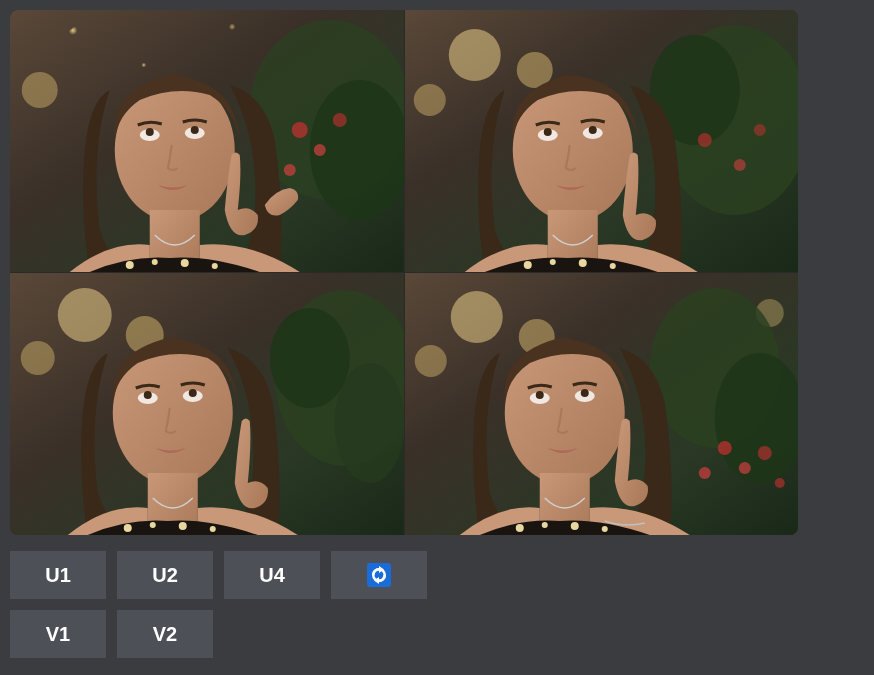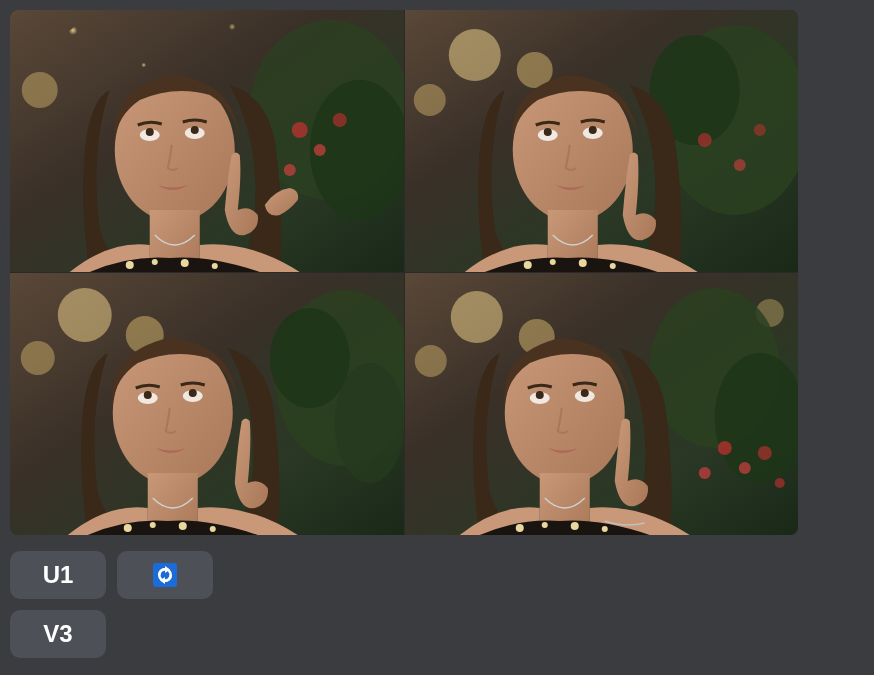--- a/index.html
+++ b/index.html
@@ -40,23 +40,23 @@
     }
     .button-row {
       display: flex;
       gap: 11px;
       margin-top: 16px;
     }
     .action-button {
       background-color: #4e5058;
       color: #ffffff;
       border: none;
-      border-radius: 10px;
+      border-radius: 0;
       padding: 12px 20px;
-      font-size: 24px;
+      font-size: 20px;
       font-weight: 600;
       cursor: pointer;
       min-width: 96px;
       height: 48px;
       display: flex;
       align-items: center;
       justify-content: center;
     }
     .reroll-icon {
       width: 24px;
@@ -270,25 +270,28 @@
         <circle cx="200" cy="256" r="3" fill="#e8d8a0"></circle>
         <path d="M 210 208 Q 213 170 217 148 Q 221 143 225 148 Q 227 170 223 208 Q 235 203 243 213 Q 245 228 230 233 Q 215 236 210 208 Z" fill="url(#skin1)"></path>
         <path d="M 140 225 Q 160 245 180 225" stroke="#d0d0d0" stroke-width="1.5" fill="none"></path>
         <path d="M 200 248 Q 220 255 240 250" stroke="#c0c0c0" stroke-width="1.5" fill="none"></path>
       </svg>
     </div>
   </div>
 
   <div class="button-row">
     <button class="action-button">U1</button>
+    <button class="action-button">U2</button>
+    <button class="action-button">U4</button>
     <button class="action-button">
       <svg class="reroll-icon" viewBox="0 0 24 24">
         <rect x="0" y="0" width="24" height="24" rx="3" fill="#1a6dd8"></rect>
         <path d="M 12 5 A 7 7 0 1 0 19 12 L 16.5 12 A 4.5 4.5 0 1 1 12 7.5 L 12 10 L 17 6.5 L 12 3 Z" fill="#ffffff"></path>
         <path d="M 12 19 A 7 7 0 1 0 5 12 L 7.5 12 A 4.5 4.5 0 1 1 12 16.5 L 12 14 L 7 17.5 L 12 21 Z" fill="#ffffff"></path>
       </svg>
     </button>
   </div>
 
   <div class="button-row" style="margin-top: 11px;">
-    <button class="action-button">V3</button>
+    <button class="action-button">V1</button>
+    <button class="action-button">V2</button>
   </div>
 </div>
 
 </body></html>

